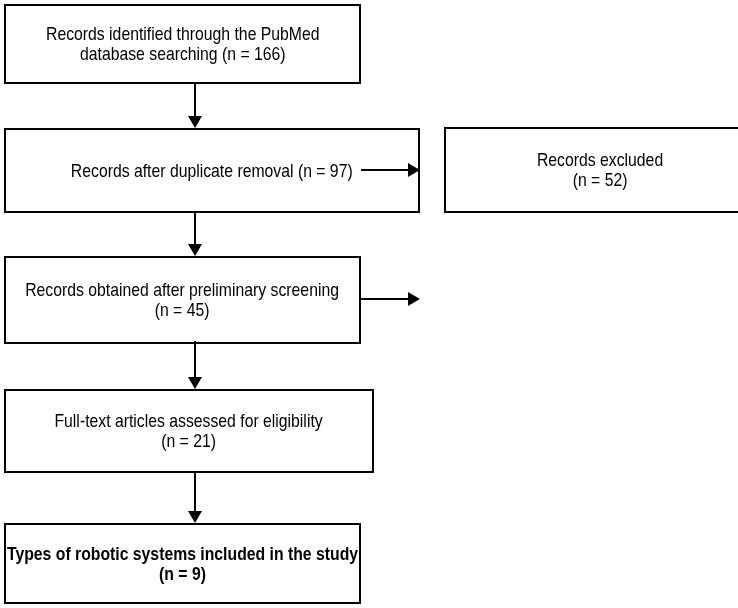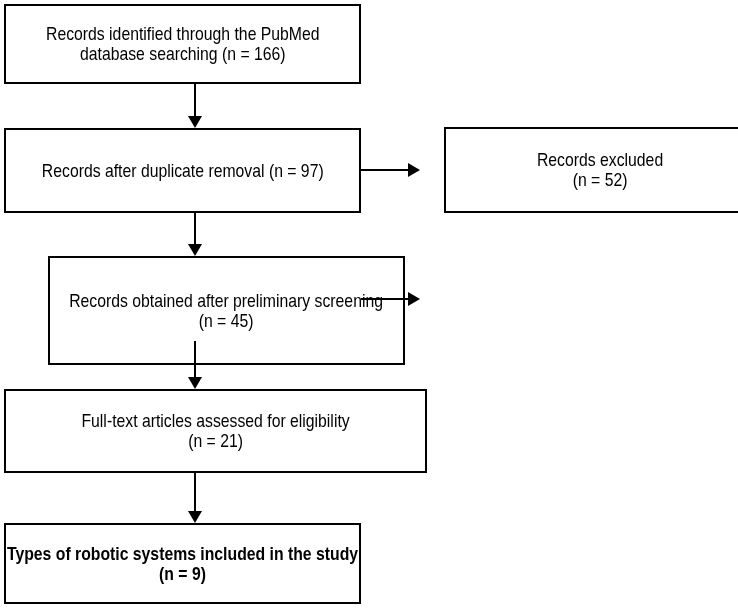--- a/index.html
+++ b/index.html
@@ -25,23 +25,23 @@
   .box-text {
     font-size: 19px;
     line-height: 20px;
     white-space: nowrap;
     transform: scaleX(0.83);
     transform-origin: 50% 50%;
     color: #000000;
   }
   
   .b-identification { left: 4px;   top: 4px;   width: 357px; height: 80px; }
-  .b-deduplication  { left: 4px;   top: 128px; width: 357px; height: 85px; }
-  .b-screening      { left: 4px;   top: 256px; width: 357px; height: 109px; margin-left: 44px; }
-  .b-fulltext       { left: 4px;   top: 389px; width: 423px; height: 84px; }
+  .b-deduplication  { left: 4px;   top: 128px; width: 416px; height: 85px; }
+  .b-screening      { left: 4px;   top: 256px; width: 357px; height: 88px; }
+  .b-fulltext       { left: 4px;   top: 389px; width: 370px; height: 84px; }
   .b-included       { left: 4px;   top: 523px; width: 357px; height: 81px; font-weight: bold; }
   
   .b-excluded       { left: 444px; top: 127px; width: 312px; height: 86px; }
   .b-inclusionfail  { left: 420px; top: 257px; width: 312px; height: 85px; }
 
   .vline { position: absolute; left: 194px; width: 2px; background: #000000; }
   .v1 { top: 84px;  height: 33px; }
   .v2 { top: 213px; height: 32px; }
   .v3 { top: 341px; height: 37px; }
   .v4 { top: 473px; height: 39px; }

